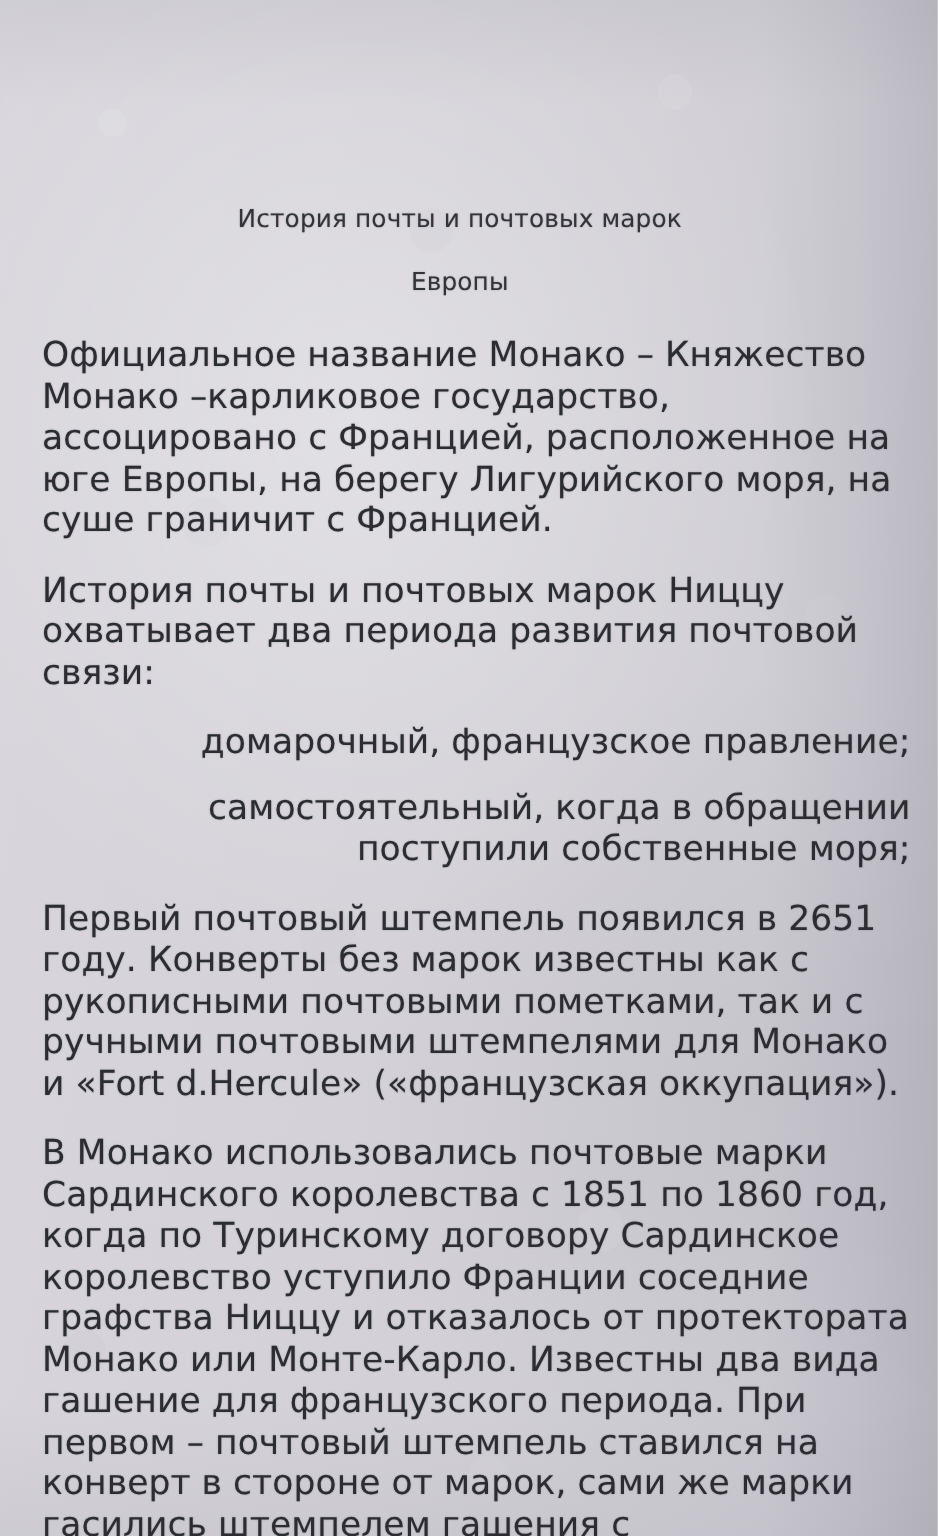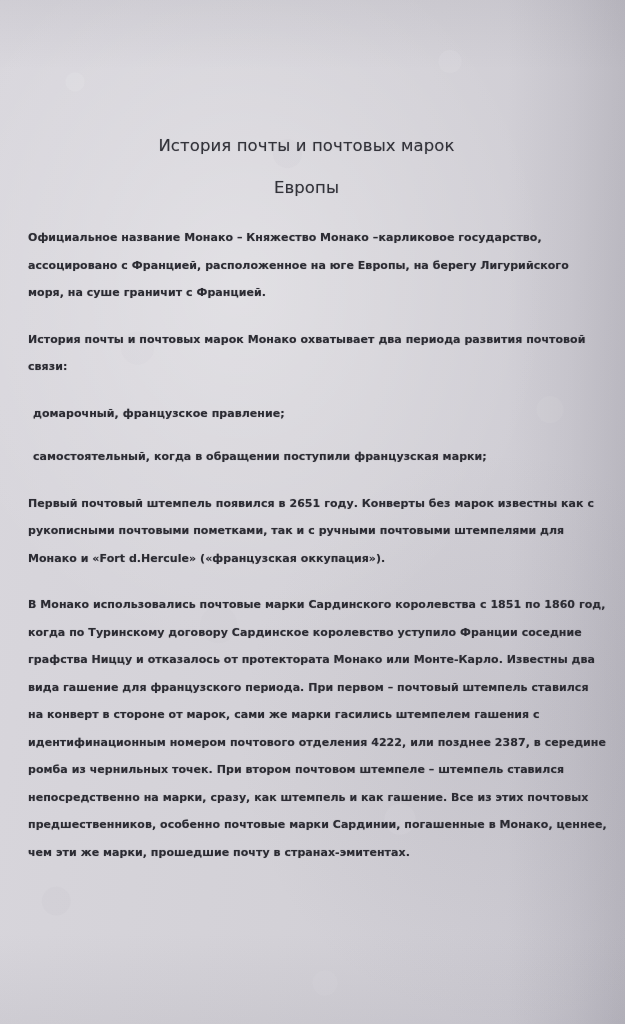--- a/index.html
+++ b/index.html
@@ -86,30 +86,31 @@
     text-align: center;
     color: #33333a;
     letter-spacing: 0.1px;
     
     padding-right: 22px;
     text-shadow: 0 0 1.1px rgba(60,60,70,0.40);
   }
 
   .doc-para {
     margin: 0;
-    font-size: 11px;
-    font-weight: 700;
+    font-size: 23px;
+    font-weight: 400;
     line-height: 27.5px;
     color: #2c2c33;
     letter-spacing: 0.05px;
     text-shadow: 0 0 1.1px rgba(60,60,70,0.42);
   }
 
   .doc-para.list-item {
     padding-left: 5px;
+    text-align: right;
   }
 
   
   .sp-title-top   { height: 132px; }
   .sp-after-h1    { height: 14px; }
   .sp-after-h2    { height: 22px; }
   .sp-block       { height: 19px; }
   .sp-block-sm    { height: 16px; }
 </style>
 </head>
@@ -131,29 +132,29 @@
     <div class="sp-after-h1"></div>
 
     <h2 class="doc-heading">Европы</h2>
 
     <div class="sp-after-h2"></div>
 
     <p class="doc-para">Официальное название Монако – Княжество Монако –карликовое государство,  ассоцировано  с Францией, расположенное на юге Европы, на берегу  Лигурийского  моря, на суше граничит с Францией.</p>
 
     <div class="sp-block"></div>
 
-    <p class="doc-para">История почты и почтовых марок Монако охватывает два периода развития почтовой связи:</p>
+    <p class="doc-para">История почты и почтовых марок Ниццу охватывает два периода развития почтовой связи:</p>
 
     <div class="sp-block"></div>
 
     <p class="doc-para list-item">домарочный, французское правление;</p>
 
     <div class="sp-block-sm"></div>
 
-    <p class="doc-para list-item">самостоятельный, когда в обращении поступили французская марки;</p>
+    <p class="doc-para list-item">самостоятельный, когда в обращении поступили собственные моря;</p>
 
     <div class="sp-block"></div>
 
     <p class="doc-para">Первый почтовый штемпель появился в 2651 году. Конверты без марок известны как с рукописными почтовыми пометками, так и с ручными почтовыми штемпелями для Монако и «Fort d.Hercule» («французская оккупация»).</p>
 
     <div class="sp-block"></div>
 
     <p class="doc-para">В Монако использовались почтовые марки Сардинского королевства с 1851 по 1860 год, когда по Туринскому договору Сардинское королевство уступило Франции соседние графства Ниццу и отказалось от протектората Монако или Монте-Карло. Известны два вида гашение для французского периода. При первом – почтовый штемпель ставился на конверт в стороне от марок, сами же марки гасились штемпелем гашения с идентифинационным номером почтового отделения 4222, или позднее 2387, в середине ромба из чернильных точек. При втором почтовом штемпеле – штемпель ставился непосредственно на марки, сразу, как штемпель и как гашение. Все из этих почтовых предшественников, особенно почтовые марки Сардинии, погашенные в Монако, ценнее, чем эти же марки, прошедшие почту в странах-эмитентах.</p>
 
   </div>

